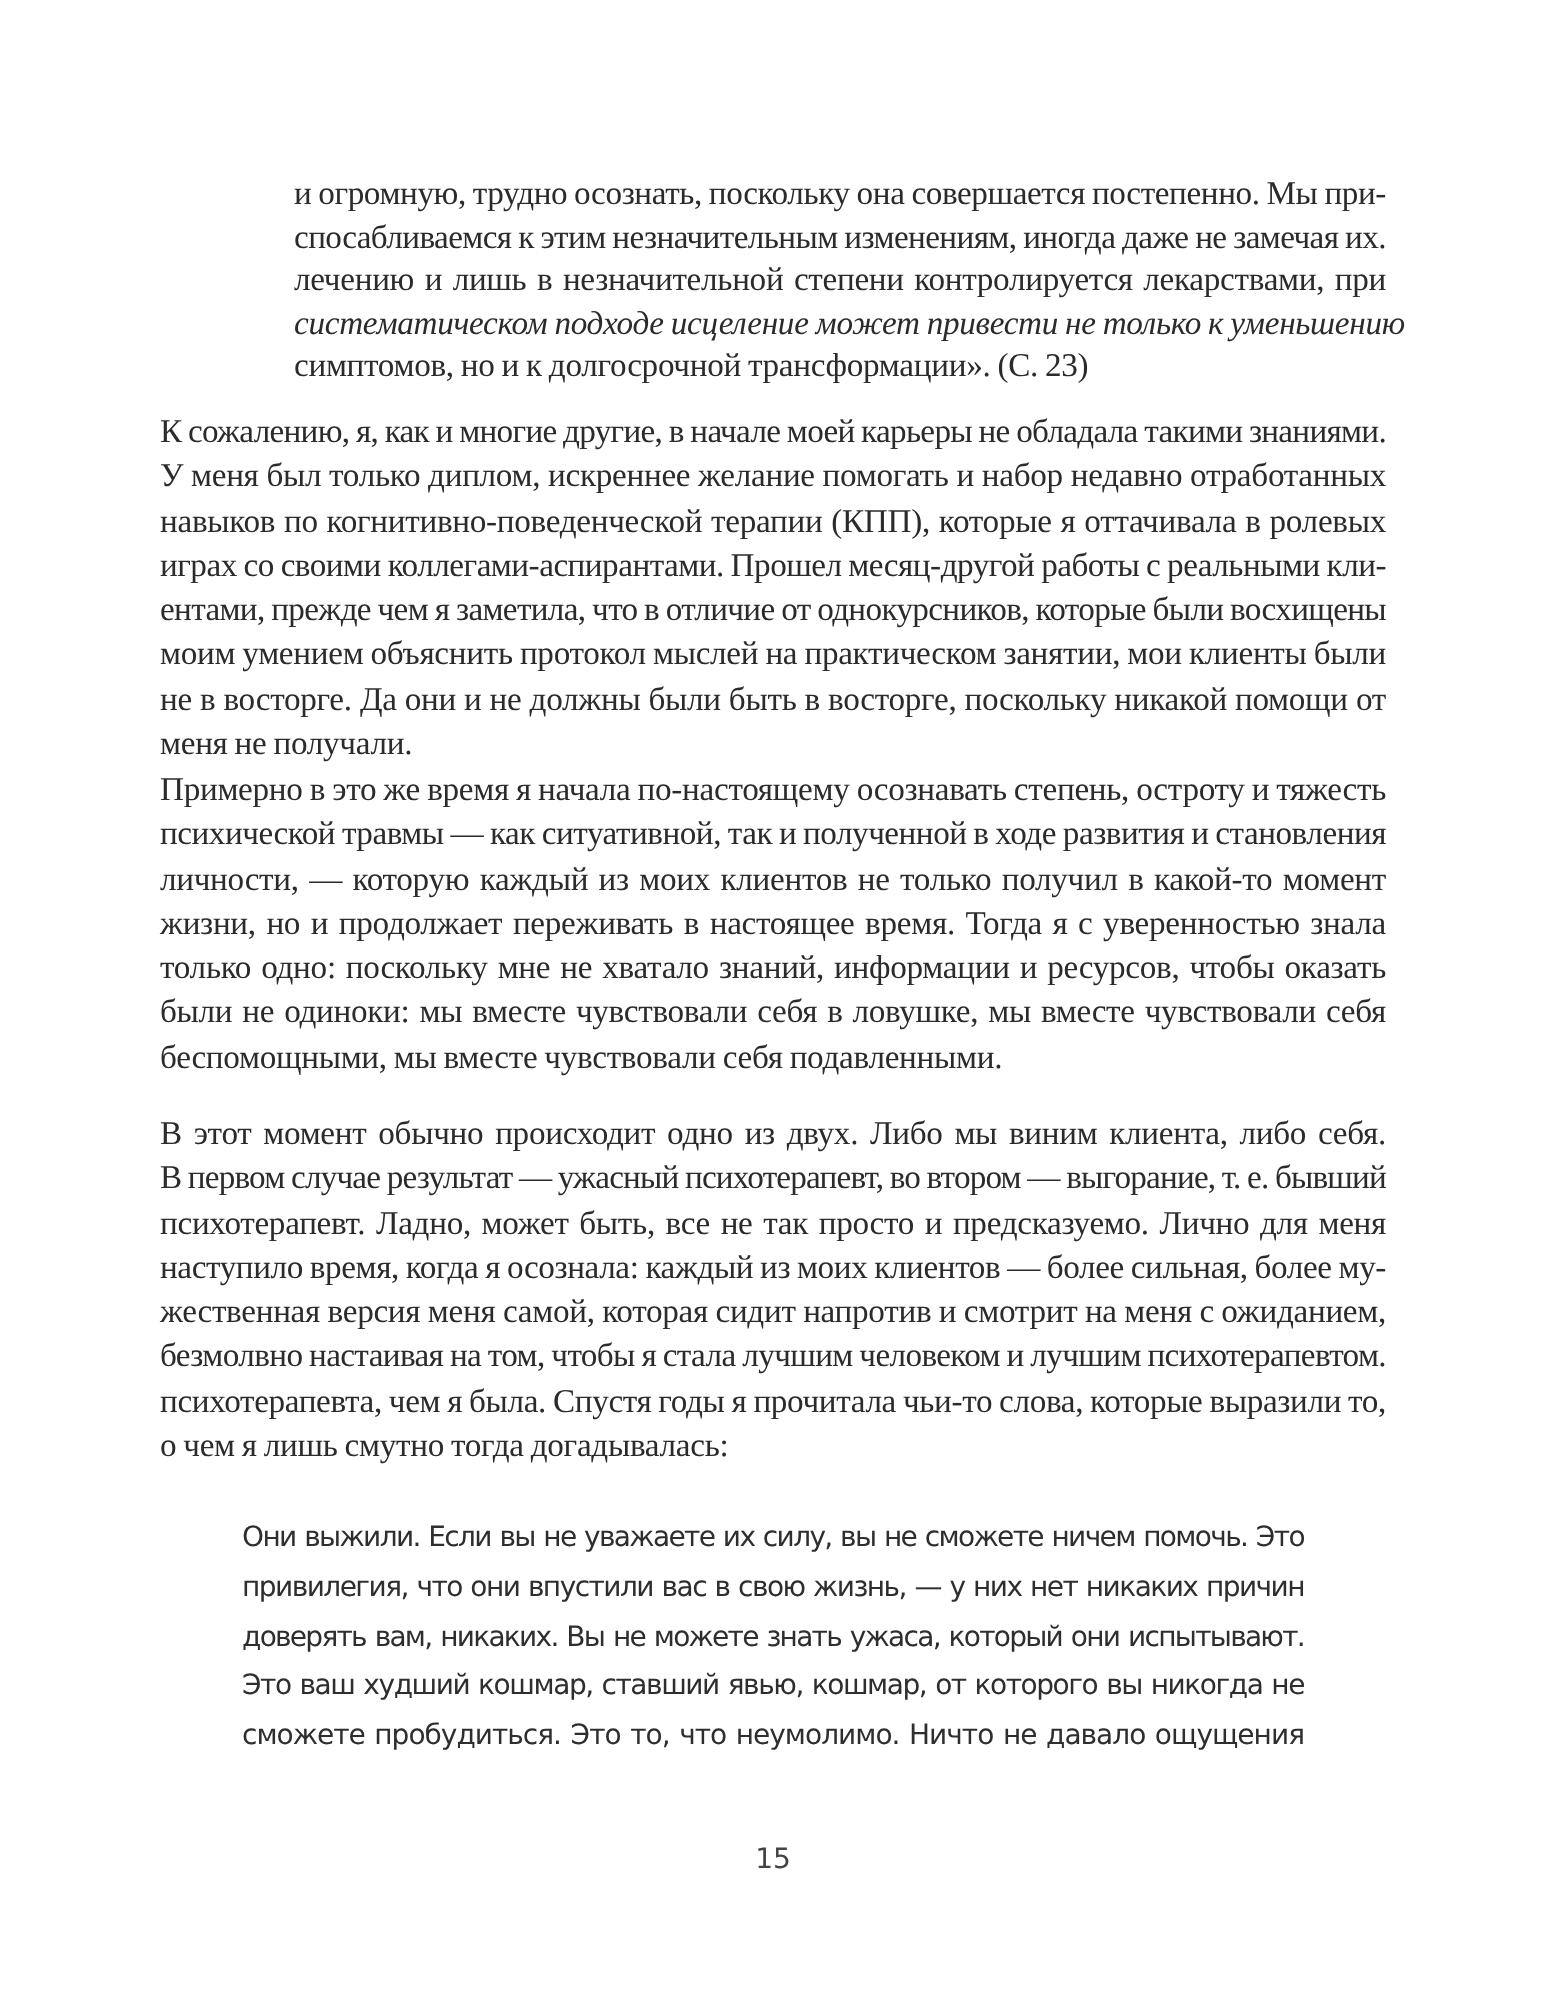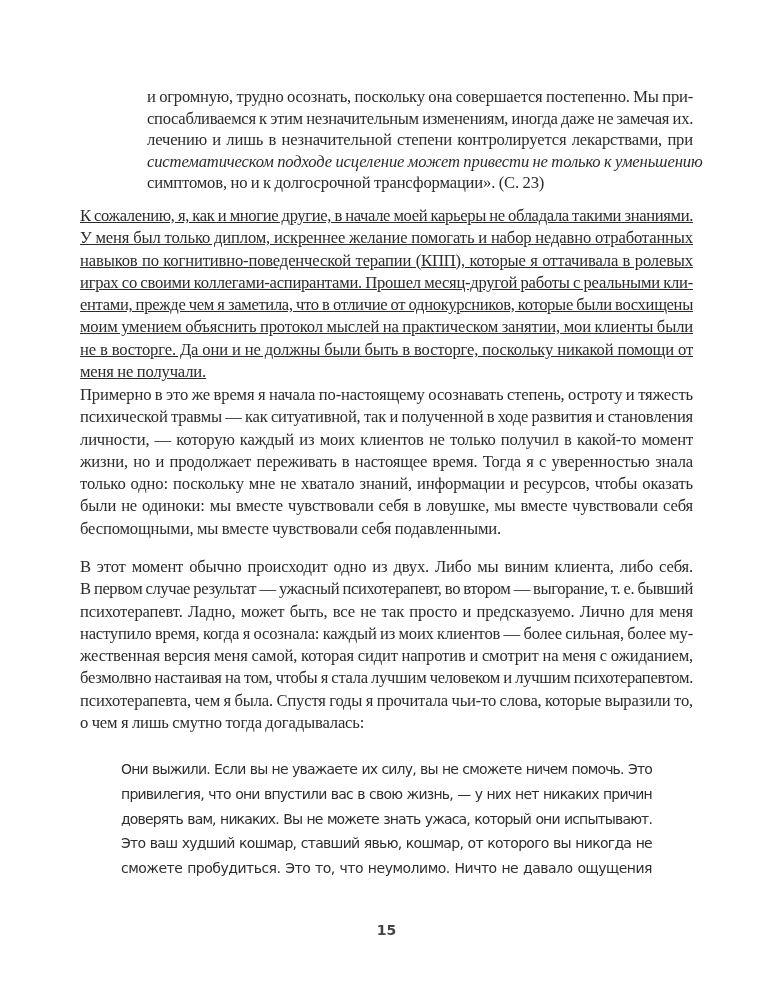--- a/index.html
+++ b/index.html
@@ -37,21 +37,21 @@
       width: 546px;
       line-height: 21.5px;
     }
     .para {
       position: absolute;
       left: 80px;
       width: 613px;
     }
     .line { display: block; text-align: justify; text-align-last: justify; white-space: nowrap; }
     .line.last { text-align-last: left; }
-    #p1 { top: 205px; text-decoration: underline; }
+    #p1 { top: 205px; }
     #p2 { top: 384px; }
     #p3 { top: 556px; }
     .sans-quote {
       position: absolute;
       left: 121px;
       top: 757px;
       width: 531px;
       font-family: "DejaVu Sans", "Liberation Sans", sans-serif;
       font-size: 14px;
       line-height: 24.8px;
@@ -59,21 +59,21 @@
       color: #2e2e2e;
     }
     .page-number {
       position: absolute;
       left: 0;
       width: 773px;
       top: 922px;
       text-align: center;
       font-family: "DejaVu Sans", "Liberation Sans", sans-serif;
       font-size: 14px;
-      font-weight: bold;
+      font-weight: normal;
       color: #444444;
     }
   </style>
 </head>
 <body>
 
 <div class="page">
 
   <div class="top-quote serif">
     <span class="line" style="white-space: nowrap; display: block; letter-spacing: -0.199198px; margin-top: 13px;">и огромную, трудно осознать, поскольку она совершается постепенно. Мы при-</span>

